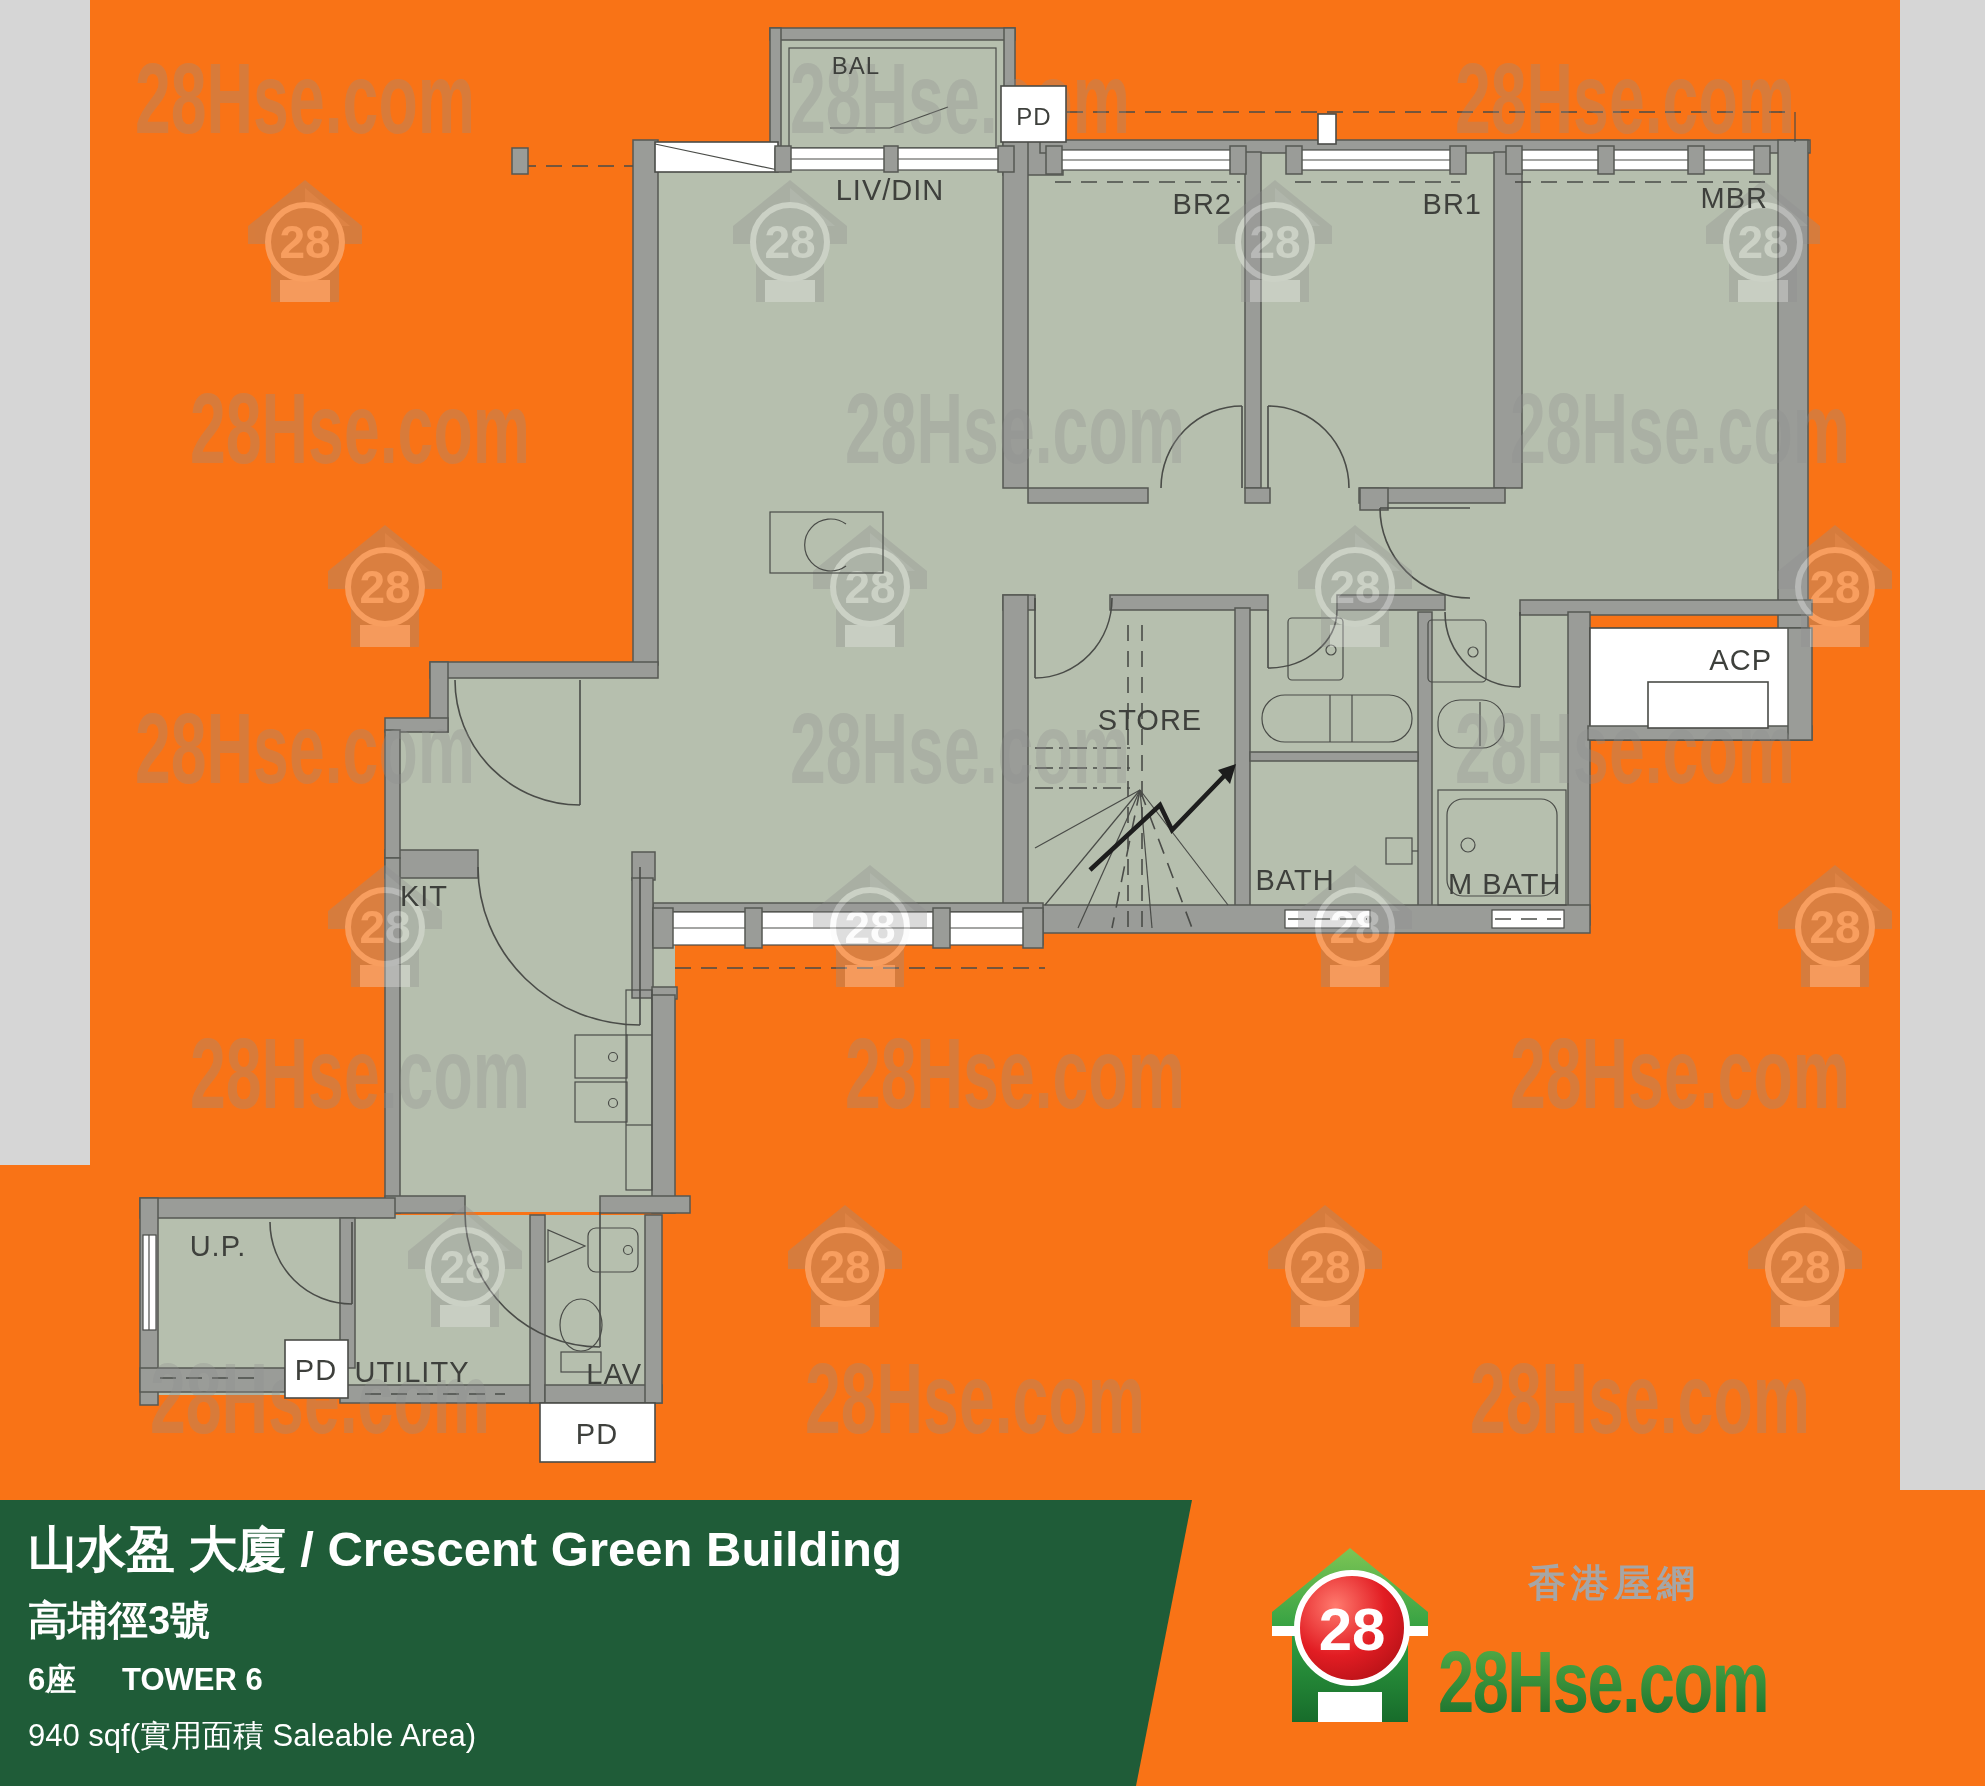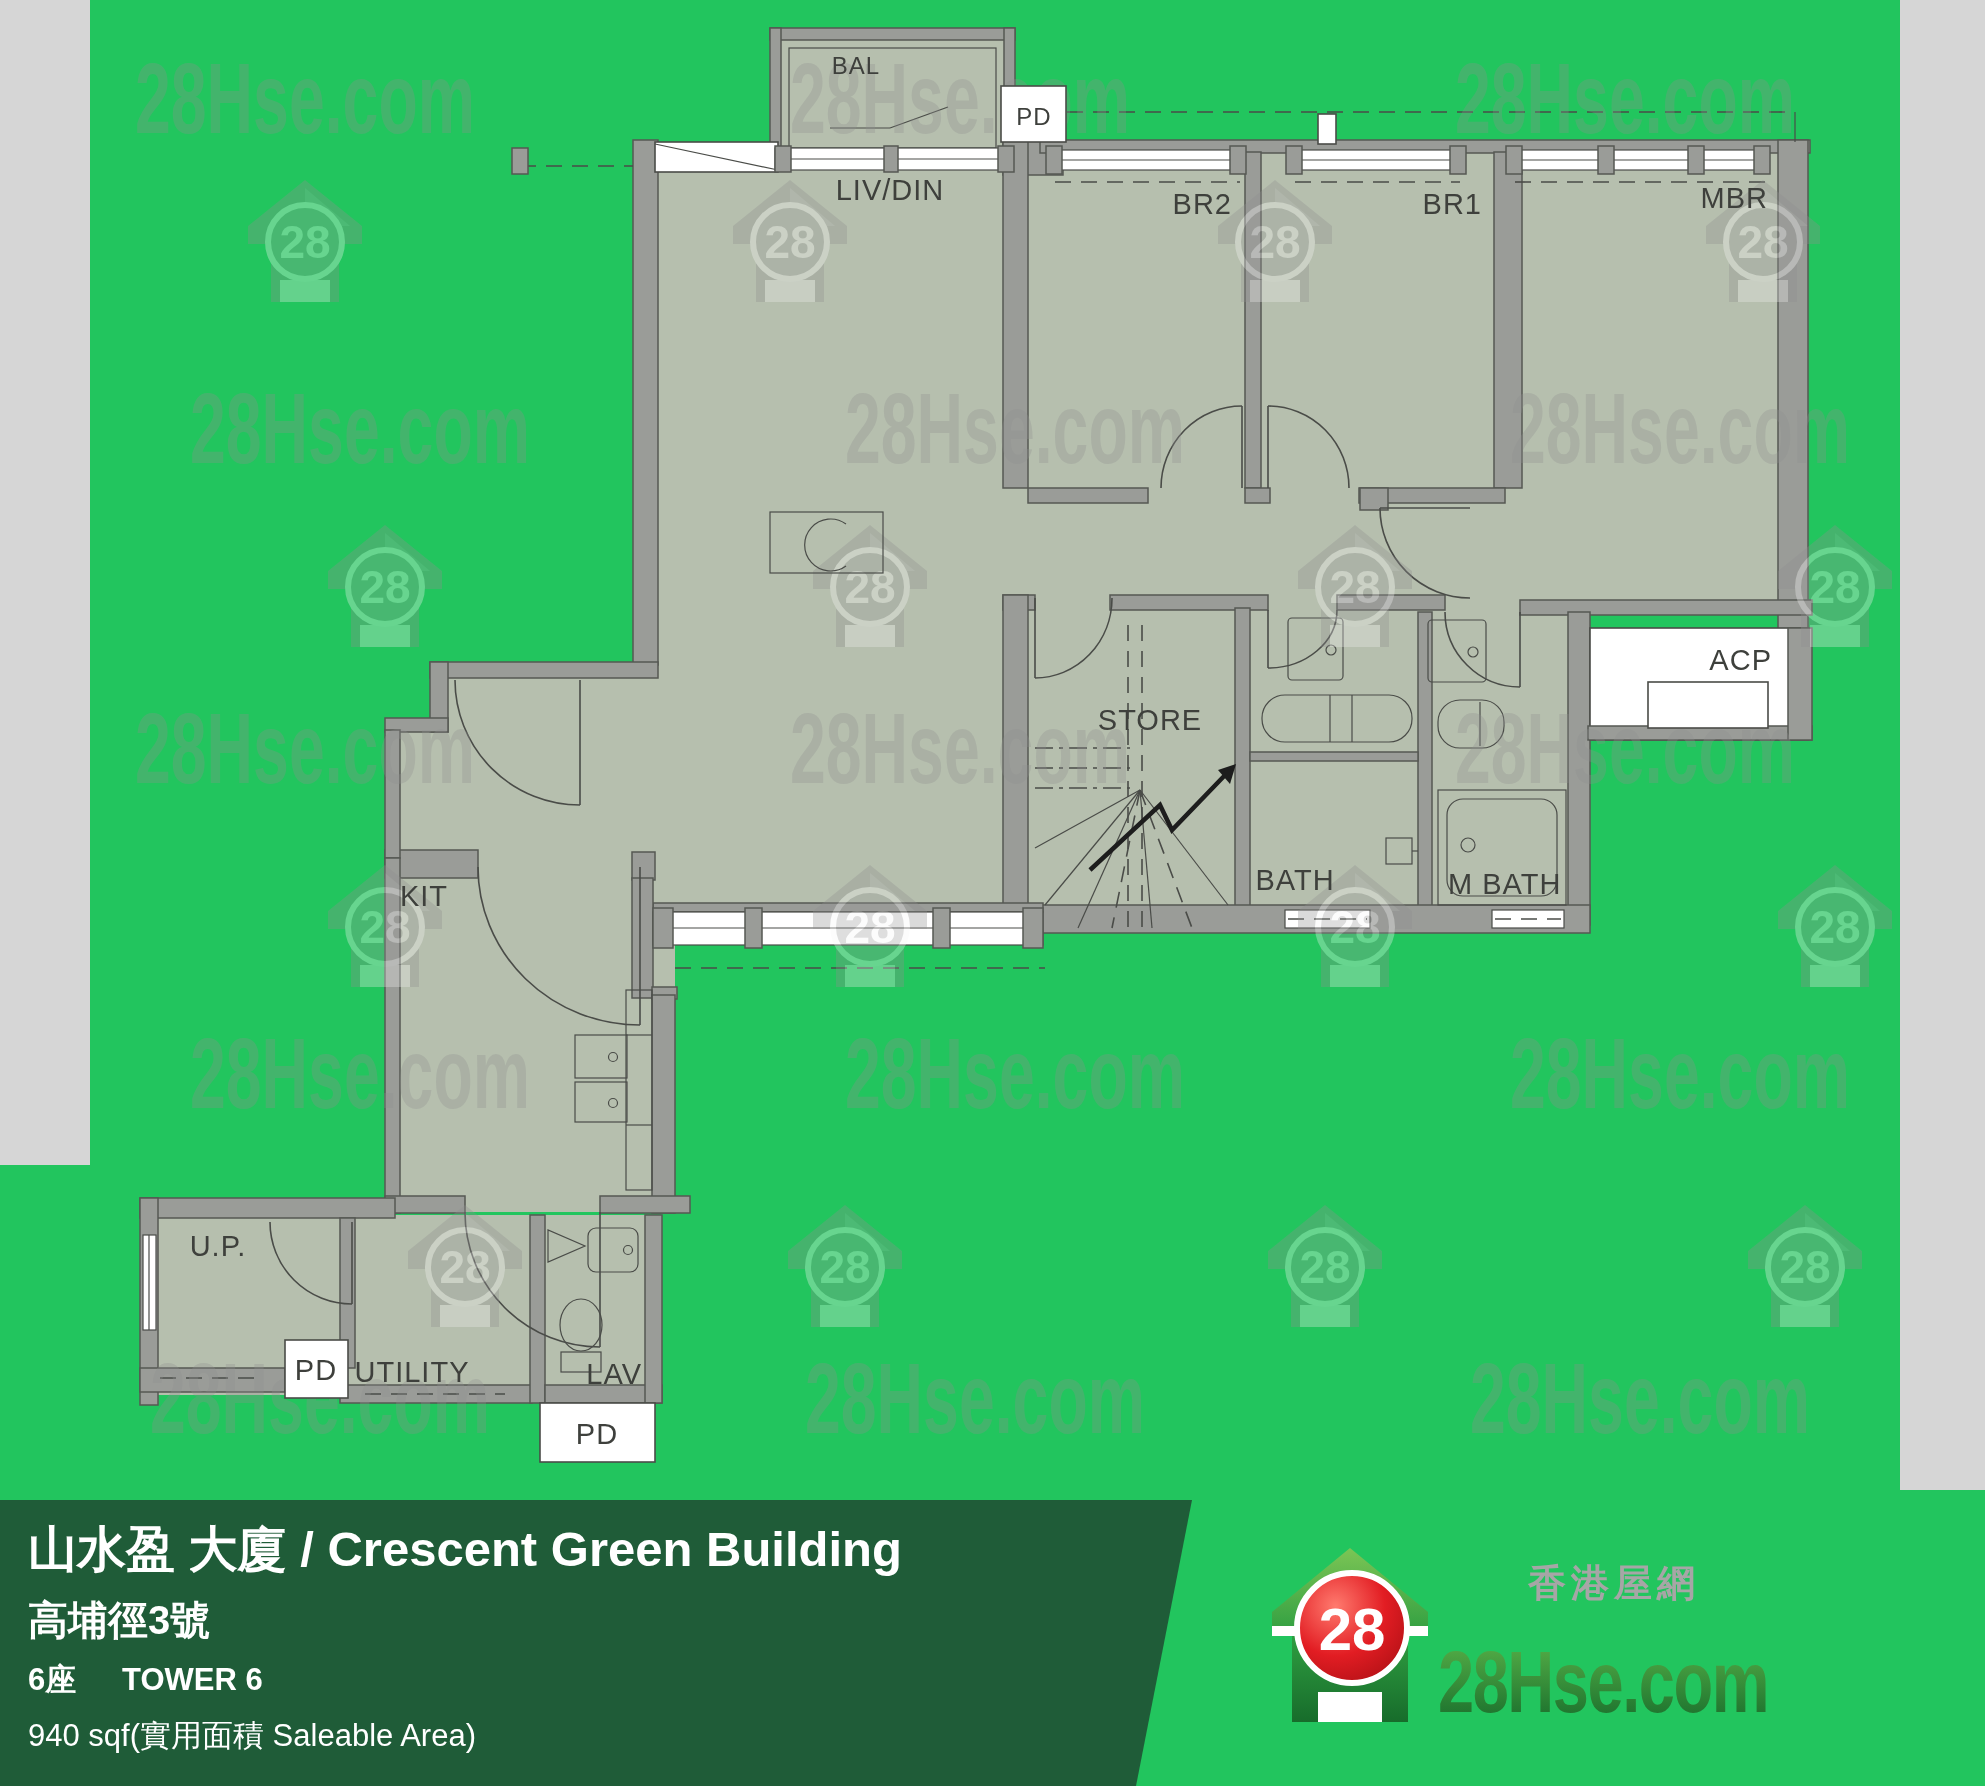--- a/index.html
+++ b/index.html
@@ -1,16 +1,16 @@
 <!DOCTYPE html>
 <html><head>
 <meta charset="utf-8">
 <style>
   html,body{margin:0;padding:0;background:#ffffff;}
-  #stage{position:relative;width:1985px;height:1786px;overflow:hidden;background:#22c55e;
+  #stage{position:relative;width:1985px;height:1786px;overflow:hidden;background:#f97316;
          font-family:"Liberation Sans","DejaVu Sans",sans-serif;}
   svg{position:absolute;left:0;top:0;}
   .wall{fill:#9a9c98;stroke:#565853;stroke-width:1.5;}
   .floor{fill:#b6bfae;}
   .thin{stroke:#4a4c48;stroke-width:1.6;fill:none;}
   .thin2{stroke:#4a4c48;stroke-width:1.2;fill:none;}
   .whitebox{fill:#ffffff;stroke:#4a4c48;stroke-width:1.6;}
   .dash{stroke:#4a4c48;stroke-width:1.6;fill:none;stroke-dasharray:16 10;}
   .dashdot{stroke:#4a4c48;stroke-width:1.3;fill:none;stroke-dasharray:18 6 4 6;}
   .lbl{fill:#3e403c;font-size:29px;letter-spacing:1px;}

